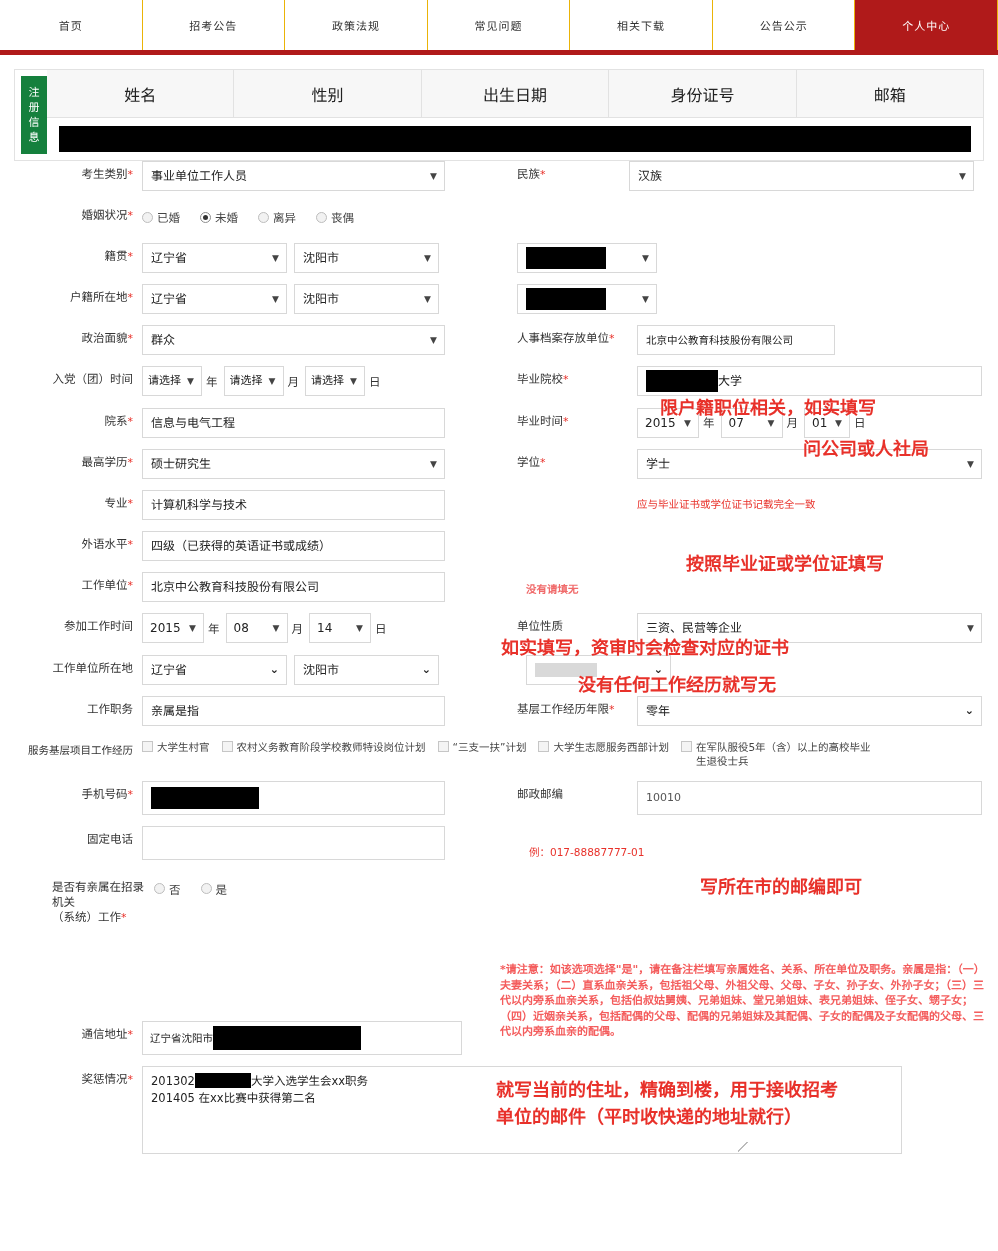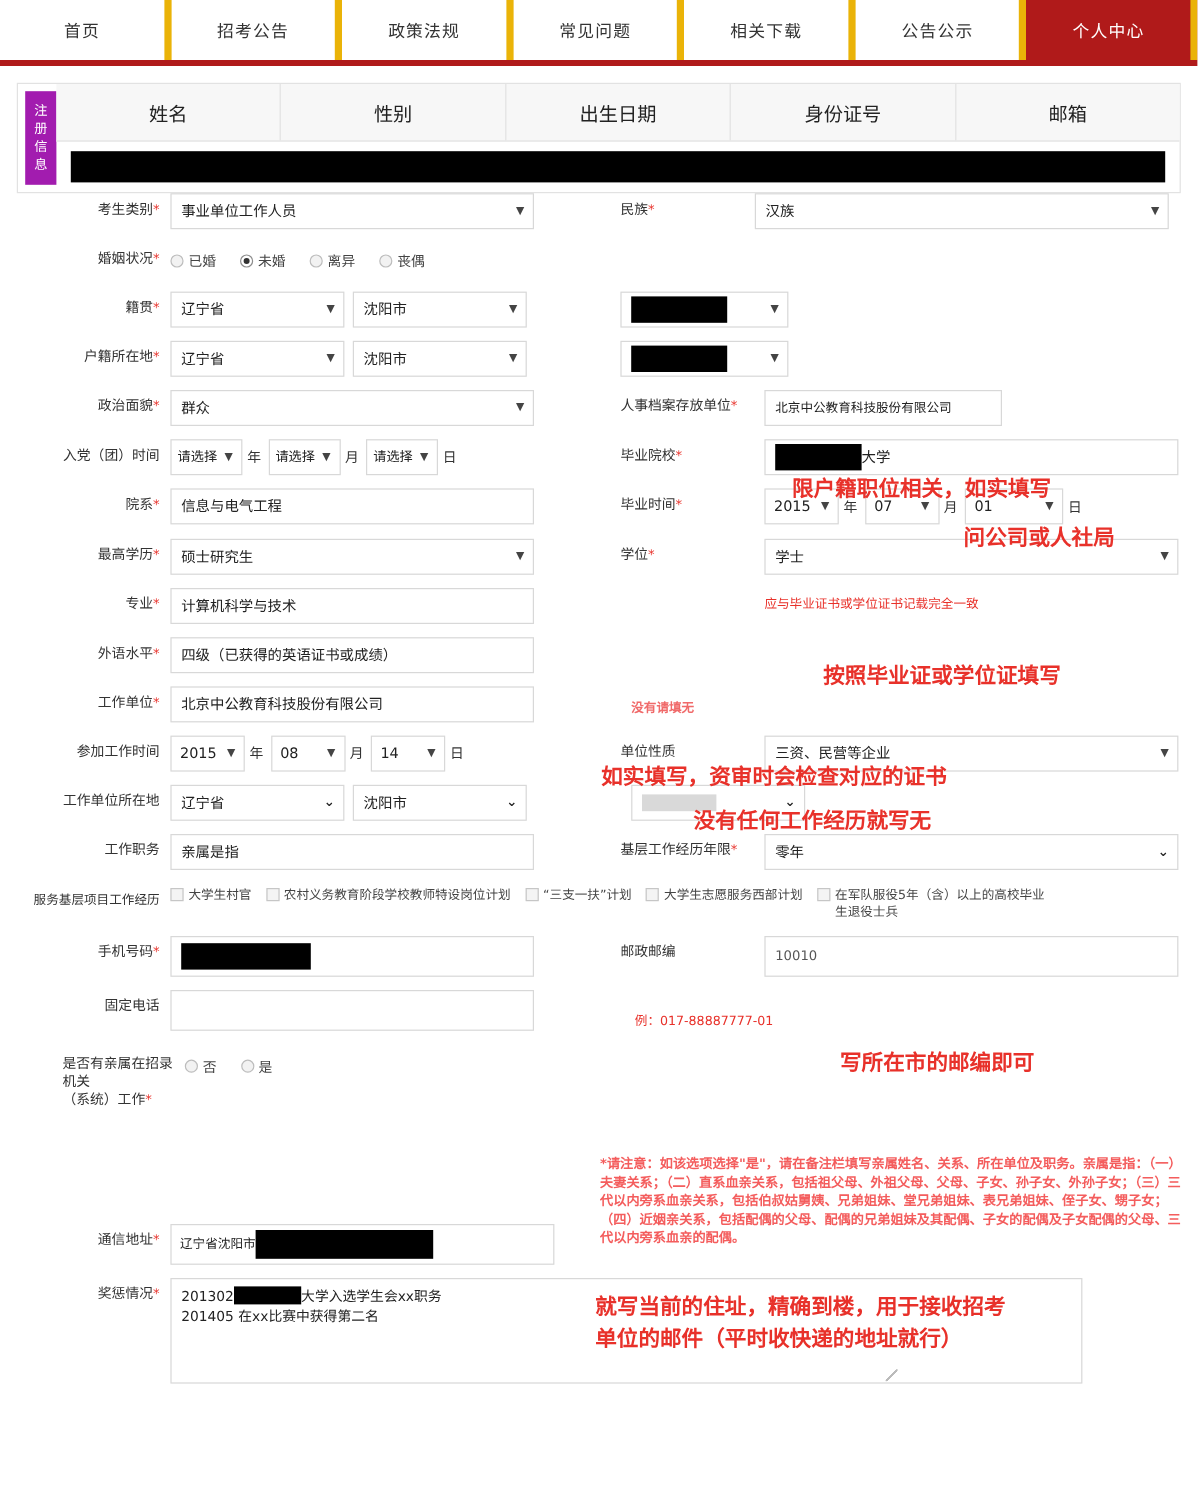--- a/index.html
+++ b/index.html
@@ -25,40 +25,40 @@
     background: #fff;
     position: relative;
   }
   .nav::after{
     content:""; position:absolute; left:0; right:0; bottom:-5px; height:5px;
     background:#b01a1a;
   }
   .nav-item {
     flex: 1 1 0;
     display: flex; align-items: center; justify-content: center;
-    font-size: 14px; color: #333; letter-spacing: 1px;
+    font-size: 11px; color: #333; letter-spacing: 1px;
     cursor: pointer;
-    border-right: 6px solid #eab308;
+    border-right: 1px solid #eab308;
   }
   .nav-item.active {
     background: #b01a1a; color: #fff; font-weight: normal;
   }
   .nav-spacer { height: 14px; background:#fff; }
 
   
   .reg-wrap {
     margin: 0 14px;
     border: 1px solid #e2e2e2;
     display: flex;
     background: #fff;
     height: 92px;
   }
   .reg-tab {
     width: 26px; margin: 6px 0 6px 6px;
-    background: #a21caf; color: #fff;
+    background: #15803d; color: #fff;
     font-size: 11px; line-height: 15px;
     display: flex; align-items: center; justify-content: center;
     text-align: center;
     writing-mode: horizontal-tb;
     padding: 4px 2px;
     flex: 0 0 26px;
   }
   .reg-tab span{ display:block; width:12px; }
   .reg-body { flex: 1 1 auto; display: flex; flex-direction: column; }
   .reg-head {
@@ -392,21 +392,21 @@
         <div class="lbl lbl-r" style="width:128px">
           <span>毕业时间</span><span class="req">*</span>
         </div>
         <div class="ctl">
           <div class="sel" style="width:62px;padding:0 18px 0 7px">
             <span>2015</span>
             <span class="caret">▼</span>
           </div><span class="unit">年</span><div class="sel" style="width:62px;padding:0 18px 0 7px">
             <span>07</span>
             <span class="caret">▼</span>
-          </div><span class="unit">月</span><div class="sel" style="width:82px;padding:0 18px 0 7px">
+          </div><span class="unit">月</span><div class="sel" style="width:46px;padding:0 18px 0 7px">
             <span>01</span>
             <span class="caret">▼</span>
           </div><span class="unit">日</span>
         </div>
       </div>
     </div>
 
     <div class="row">
       <div class="col col-left">
         <div class="lbl lbl-l">

